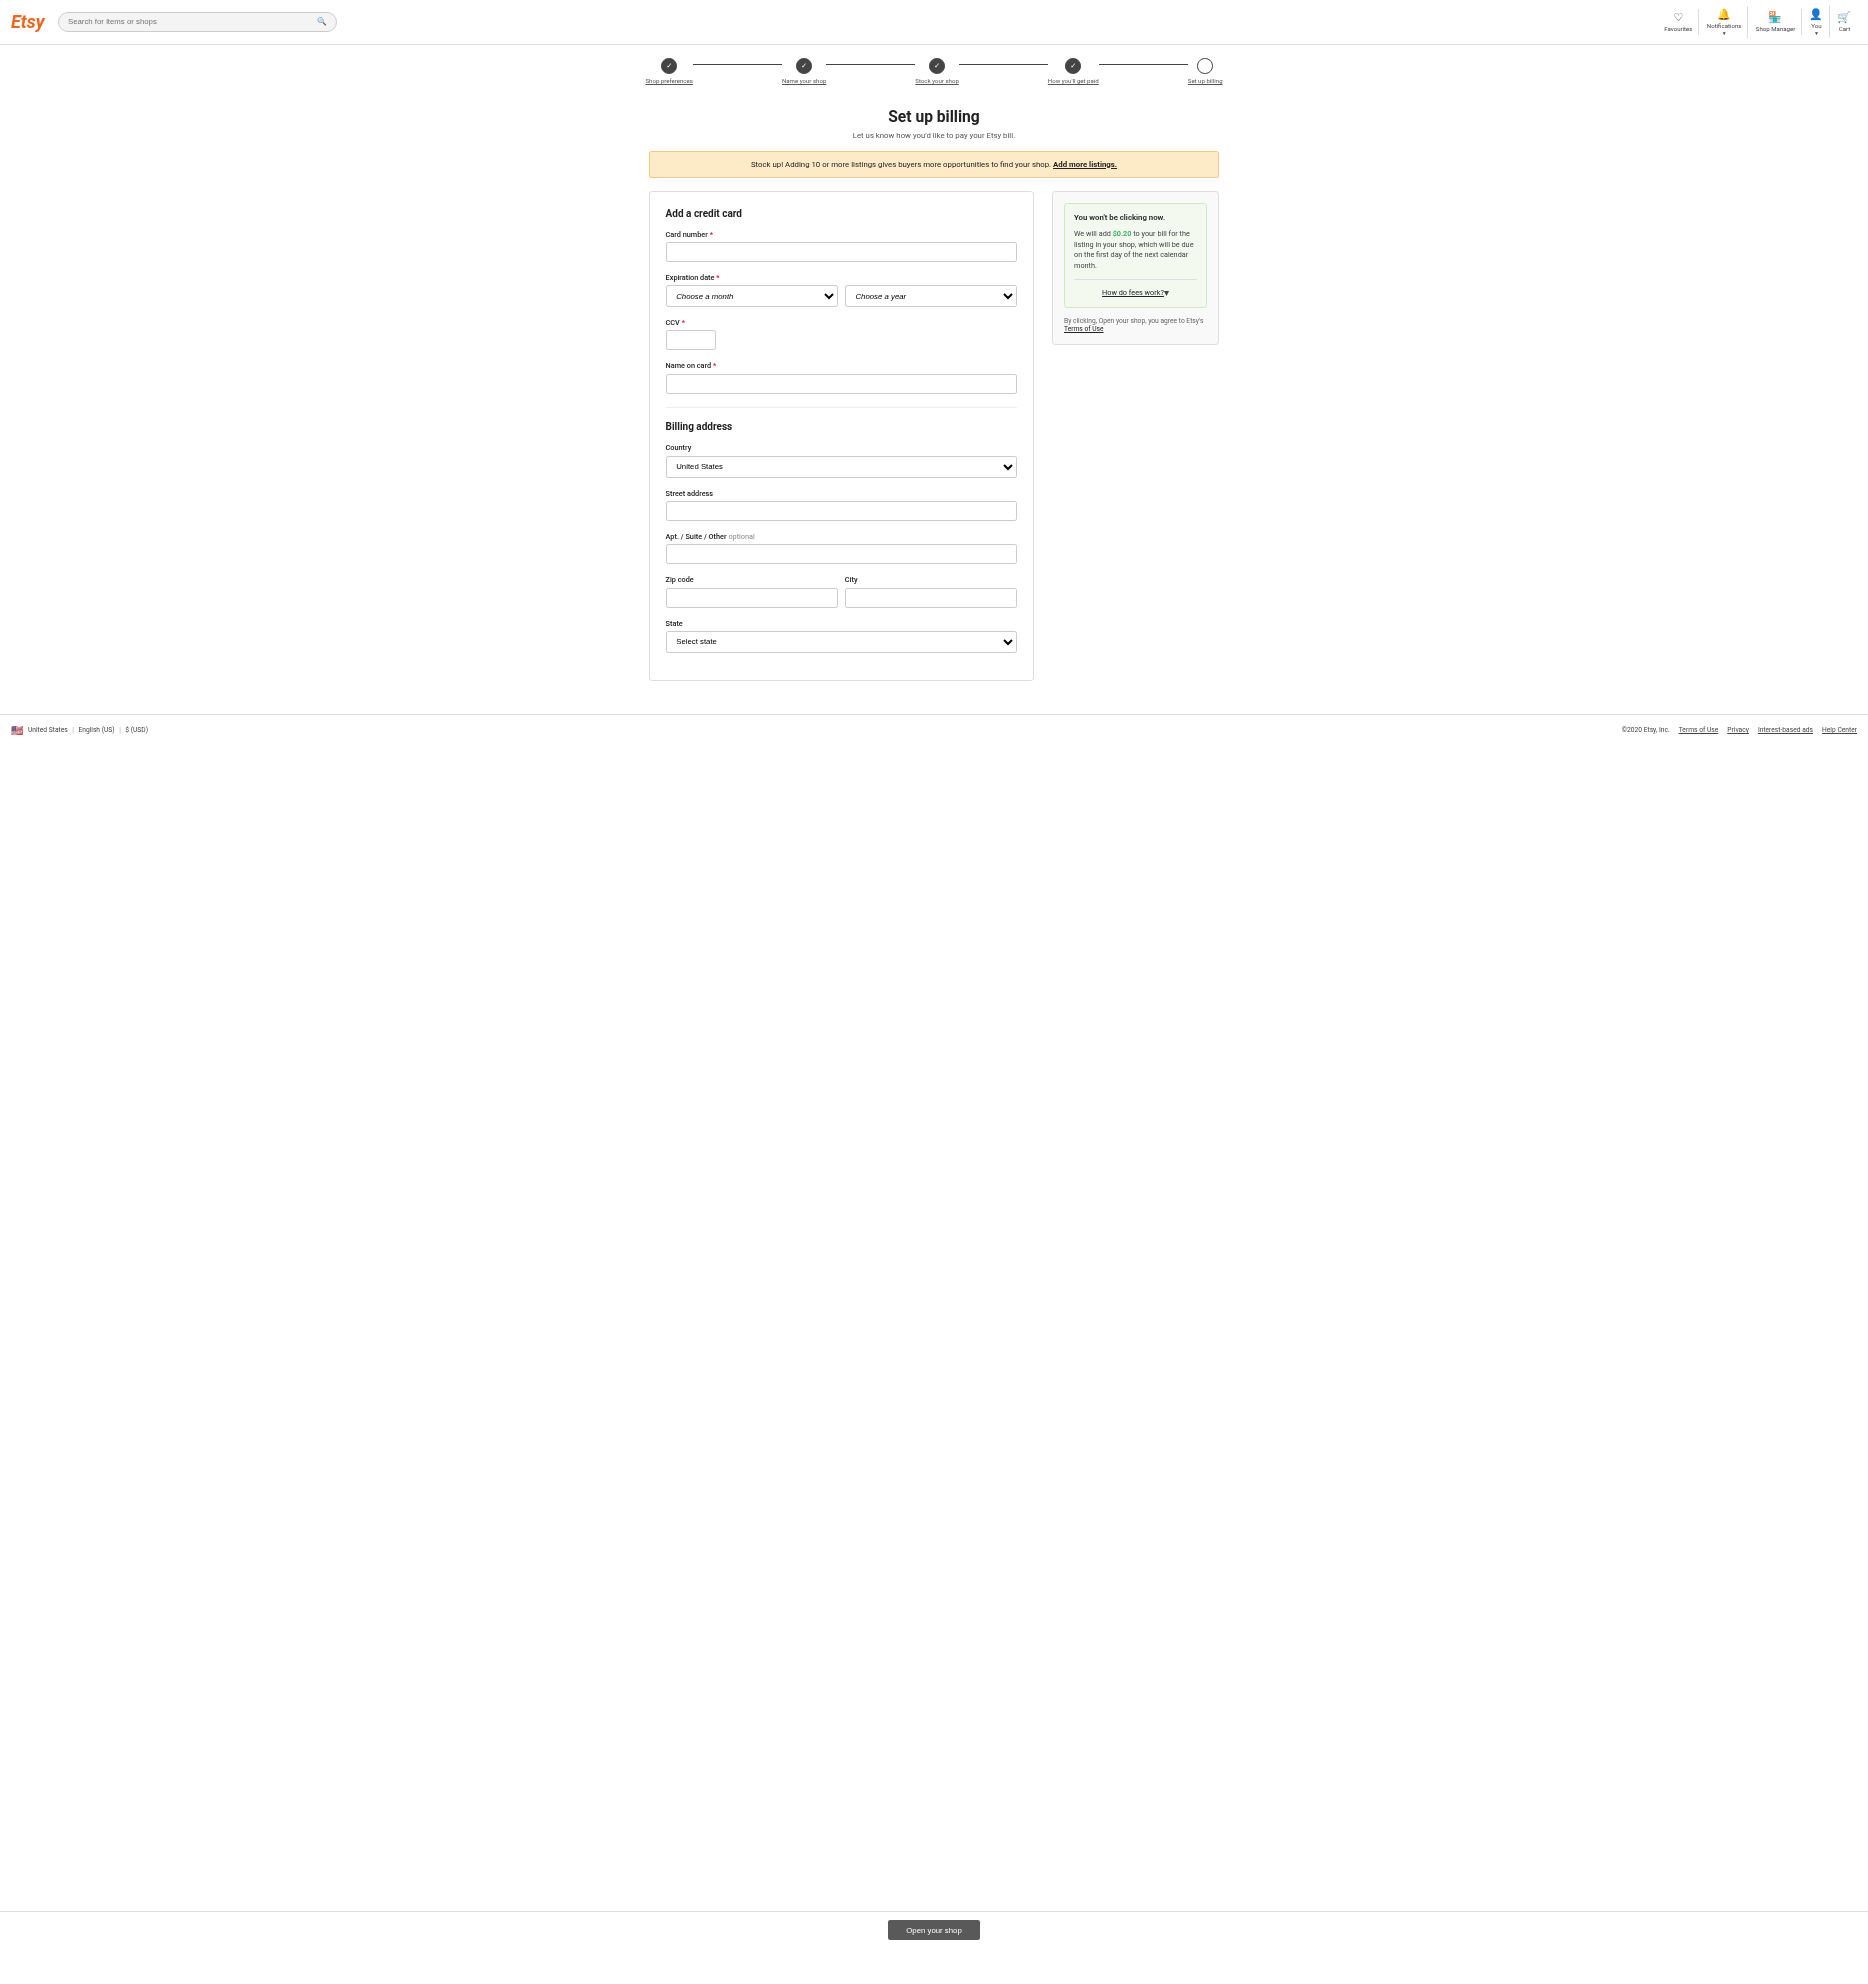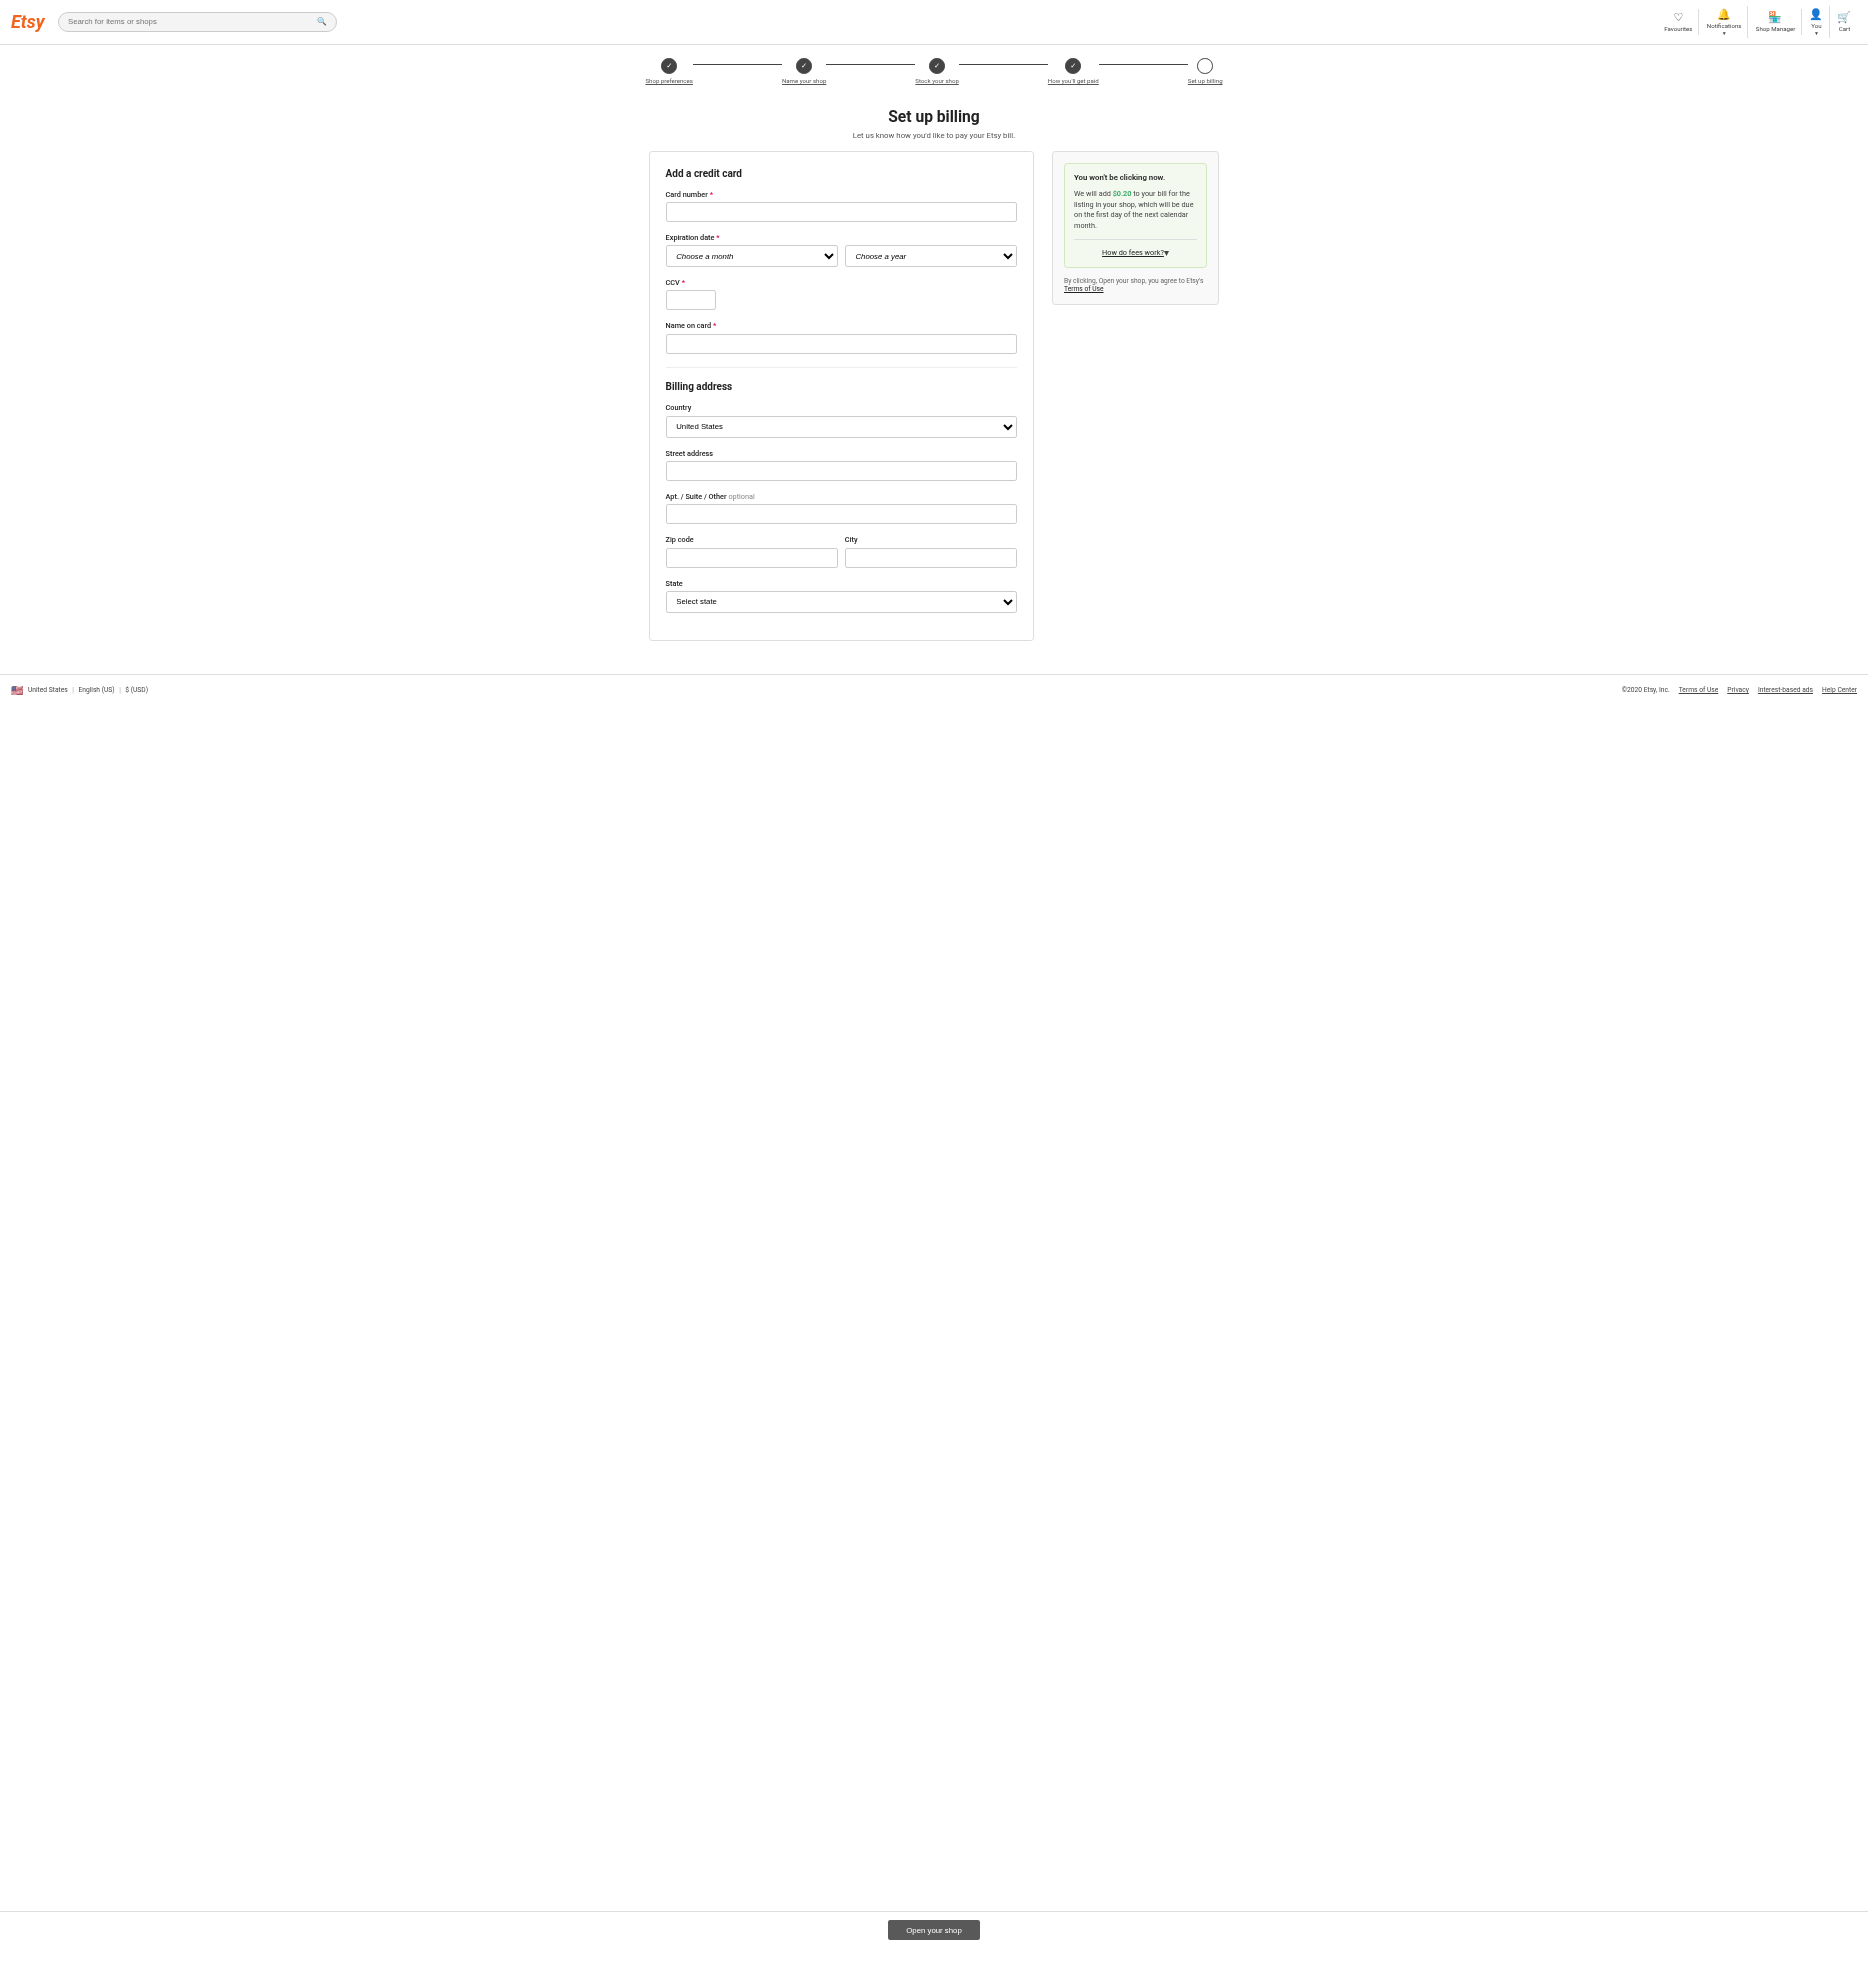--- a/index.html
+++ b/index.html
@@ -149,20 +149,24 @@
   <div class="step">
     <div class="step-circle active"></div>
     <span class="step-label">Set up billing</span>
   </div>
 </div>
 
 <div class="page-content">
   <h1 class="page-title">Set up billing</h1>
   <p class="page-subtitle">Let us know how you'd like to pay your Etsy bill.</p>
 
+  <div class="banner">
+    <span>Stock up! Adding 10 or more listings gives buyers more opportunities to find your shop.</span>
+    <a href="#">Add more listings.</a>
+  </div>
 
   <div class="main-layout">
 
     <div class="form-card">
       <h2 class="section-title">Add a credit card</h2>
 
       <div class="form-group">
         <label class="form-label">
           <span>Card number</span>
           <span class="required-star"> *</span>

